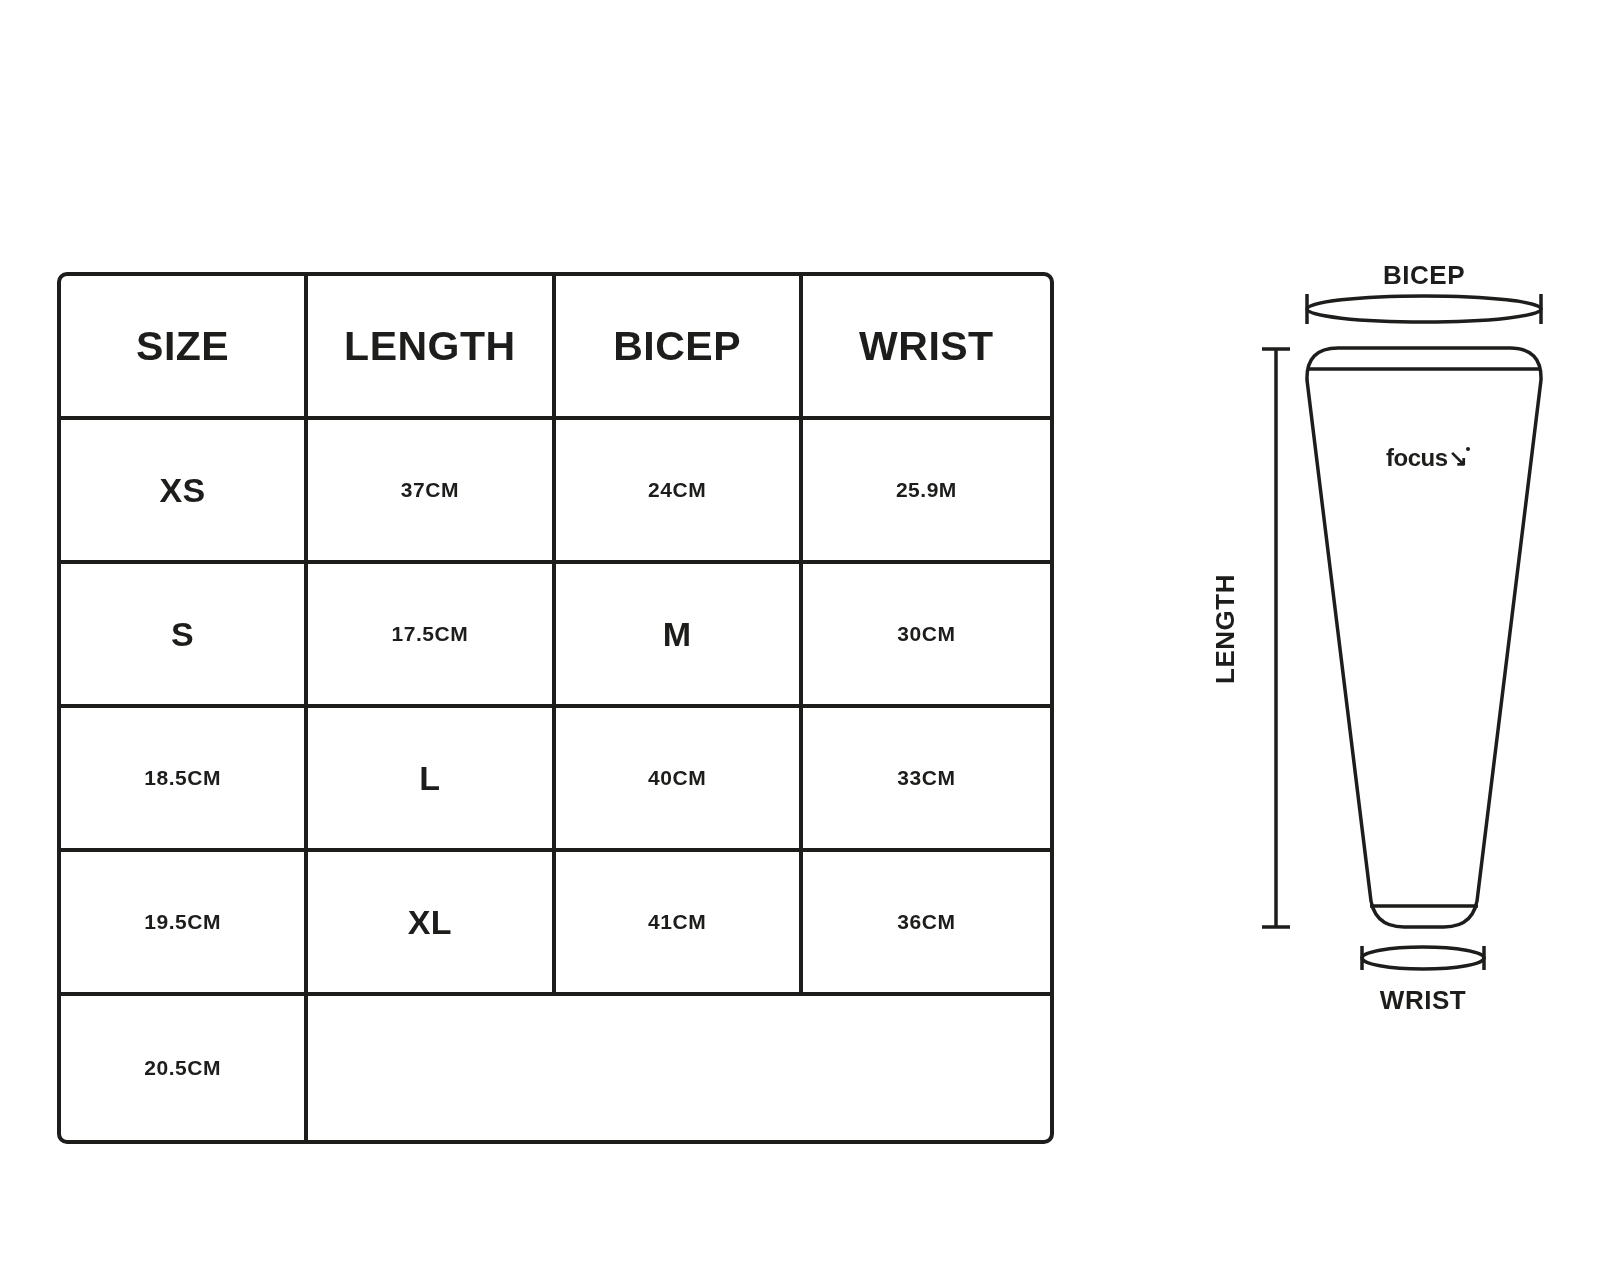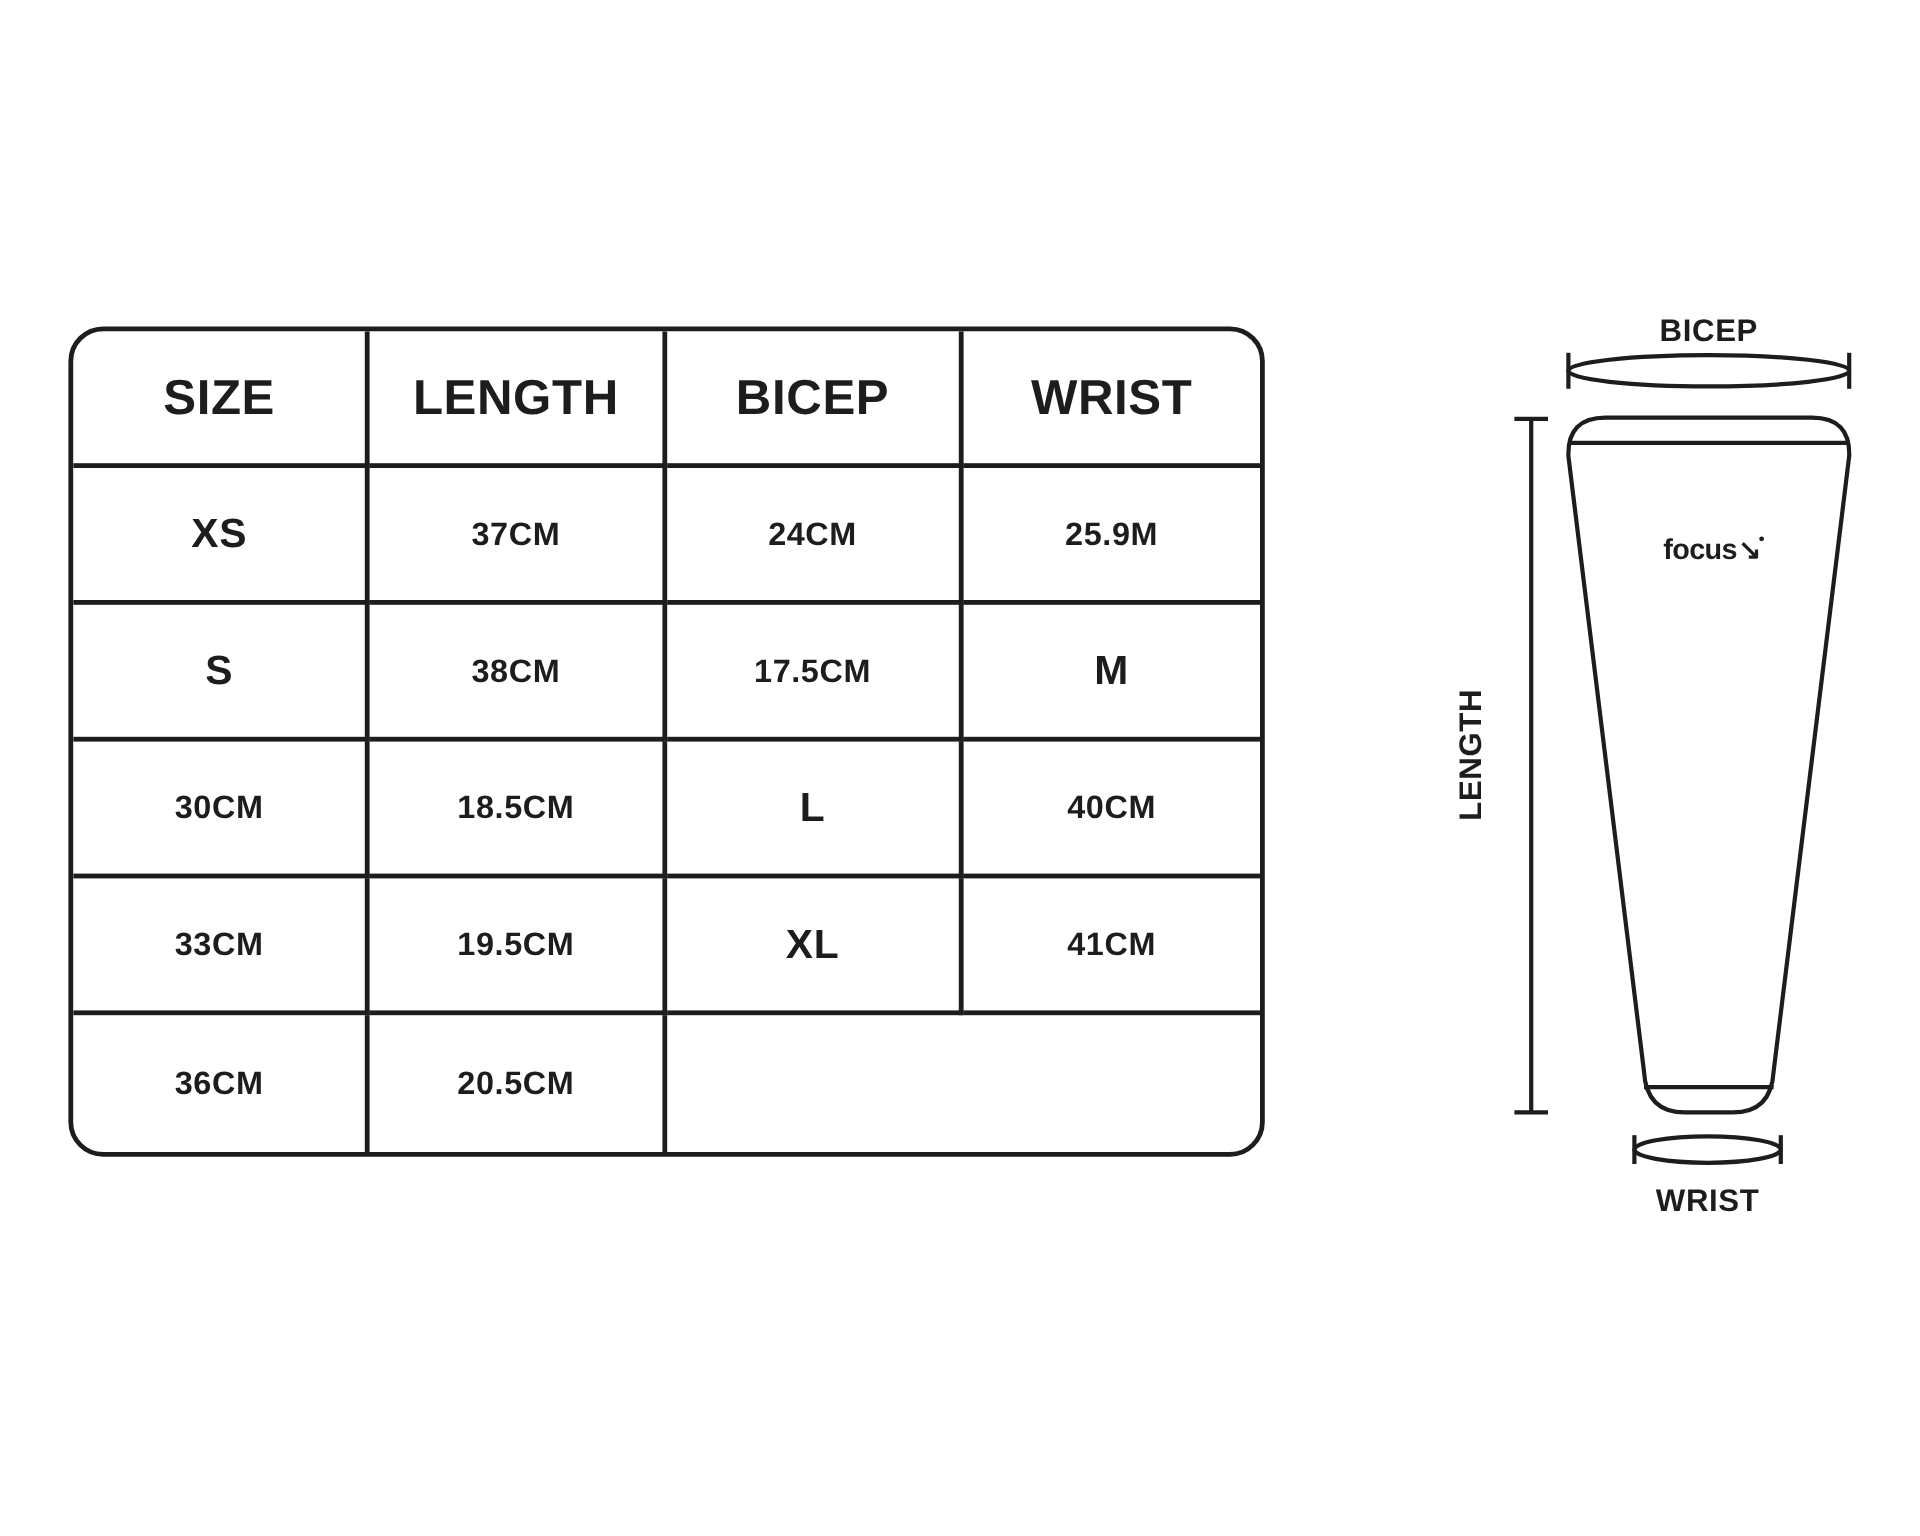--- a/index.html
+++ b/index.html
@@ -13,44 +13,44 @@
     height:1280px;
     background:var(--bg);
     font-family:"Liberation Sans", sans-serif;
     color:var(--ink);
     overflow:hidden;
   }
   
   .size-table{
     position:absolute;
     left:57px; top:272px;
-    width:997px; height:692px;
+    width:997px; height:872px;
     box-sizing:border-box;
     border:4px solid var(--ink);
-    border-radius:29px;
+    border-radius:10px;
     overflow:hidden;
     display:grid;
     grid-template-columns:repeat(4,1fr);
     grid-template-rows:repeat(6,1fr);
     background:var(--bg);
   }
   .cell{
     display:flex;
     align-items:center;
     justify-content:center;
     border-right:4px solid var(--ink);
     border-bottom:4px solid var(--ink);
     font-weight:bold;
     letter-spacing:0.5px;
   }
   .cell:nth-child(4n){border-right:none;}
   .cell:nth-child(n+21){border-bottom:none;}
   .th{font-size:41px;}
   .size-label{font-size:34px;}
-  .val{font-size:27px;}
+  .val{font-size:21px;}
   
   .diagram-svg{
     position:absolute;
     left:0; top:0;
     width:1600px; height:1280px;
   }
   .diagram-svg .stroke{
     fill:none;
     stroke:var(--ink);
     stroke-width:3.5;
@@ -75,21 +75,20 @@
     <div class="cell th">LENGTH</div>
     <div class="cell th">BICEP</div>
     <div class="cell th">WRIST</div>
 
     <div class="cell size-label">XS</div>
     <div class="cell val">37CM</div>
     <div class="cell val">24CM</div>
     <div class="cell val">25.9M</div>
 
     <div class="cell size-label">S</div>
-    <div class="cell val">38CM</div>
     <div class="cell val">17.5CM</div>
 
     <div class="cell size-label">M</div>
     <div class="cell val">30CM</div>
     <div class="cell val">18.5CM</div>
 
     <div class="cell size-label">L</div>
     <div class="cell val">40CM</div>
     <div class="cell val">33CM</div>
     <div class="cell val">19.5CM</div>

